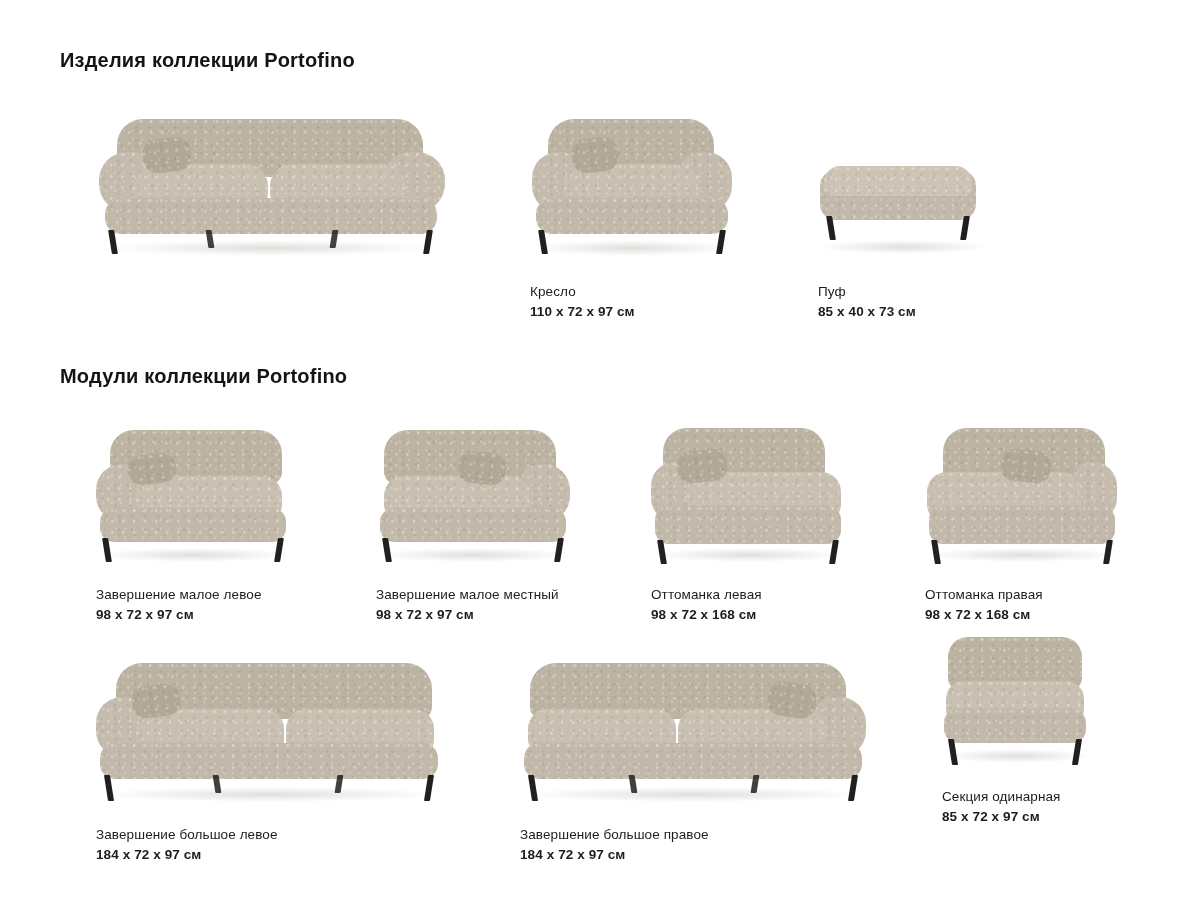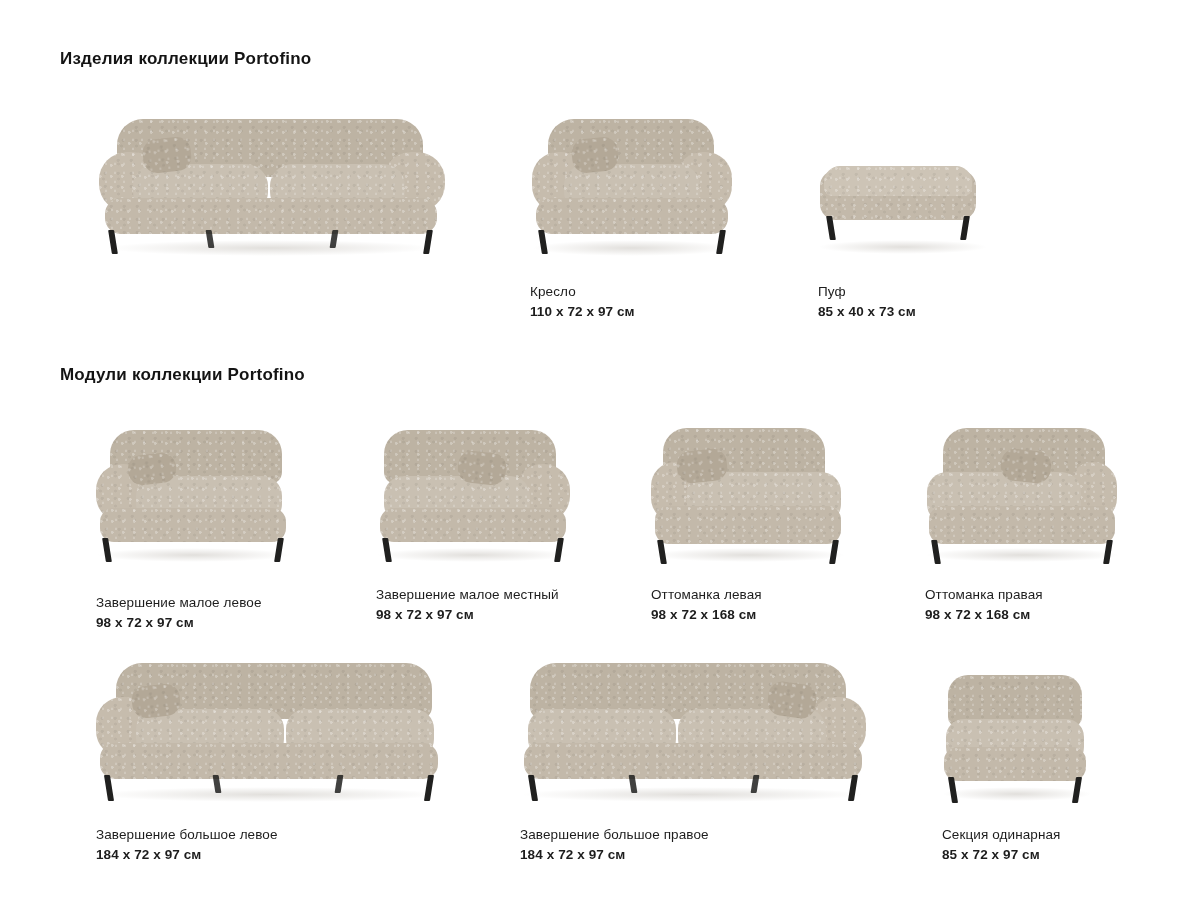--- a/index.html
+++ b/index.html
@@ -15,21 +15,21 @@
     position: relative;
     overflow: hidden;
   }
   .page {
     width: 1200px;
     height: 900px;
     position: relative;
     background: #fff;
   }
   .section-title {
-    font-size: 17px;
+    font-size: 20px;
     font-weight: bold;
     letter-spacing: 0.2px;
     color: #141414;
   }
   #title-products { position: absolute; left: 60px; top: 49px; }
   #title-modules  { position: absolute; left: 60px; top: 365px; }
 
   .item {
     position: absolute;
   }
@@ -204,21 +204,21 @@
         </div>
       <div class="block light" style="left:4px; top:88px; width:186px; height:34px; border-radius:14px;">
           <div class="tex"></div>
         </div>
       <div class="pillow" style="left:32px; top:34px; width:48px; height:30px;">
           <div class="tex"></div>
         </div>
       <div class="leg l" style="left:8px; top:118px; height:24px;"></div>
       <div class="leg r" style="left:180px; top:118px; height:24px;"></div>
     </div>
-    <div class="caption-name" style="margin-top:30px;">Завершение малое левое</div>
+    <div class="caption-name" style="margin-top:22px;">Завершение малое левое</div>
     <div class="caption-dims">98 x 72 x 97 см</div>
   </div>
 
   <div class="item" style="left:376px; top:420px; width:200px;">
     <div class="item-art" style="height:145px;">
       <div class="shadow" style="left:0px; top:128px; width:195px; height:14px;"></div>
       <div class="block back" style="left:8px; top:10px; width:172px; height:54px; border-radius:24px 24px 12px 12px;">
           <div class="tex"></div>
         </div>
       <div class="block arm" style="left:140px; top:44px; width:54px; height:58px; border-radius:26px;">
@@ -343,21 +343,21 @@
         </div>
       <div class="leg l" style="left:10px; top:120px; height:26px;"></div>
       <div class="leg r" style="left:330px; top:120px; height:26px;"></div>
       <div class="leg l" style="left:110px; top:120px; height:18px; opacity:.85;"></div>
       <div class="leg r" style="left:232px; top:120px; height:18px; opacity:.85;"></div>
     </div>
     <div class="caption-name" style="margin-top:22px;">Завершение большое правое</div>
     <div class="caption-dims">184 x 72 x 97 см</div>
   </div>
 
-  <div class="item" style="left:942px; top:655px; width:180px;">
+  <div class="item" style="left:942px; top:617px; width:180px;">
     <div class="item-art" style="height:150px;">
       <div class="shadow" style="left:0px; top:132px; width:150px; height:14px;"></div>
       <div class="block back" style="left:6px; top:20px; width:134px; height:52px; border-radius:20px 20px 10px 10px;">
           <div class="tex"></div>
         </div>
       <div class="block seat" style="left:4px; top:64px; width:138px; height:46px; border-radius:18px;">
           <div class="tex"></div>
         </div>
       <div class="block light" style="left:2px; top:92px; width:142px; height:34px; border-radius:14px;">
           <div class="tex"></div>

